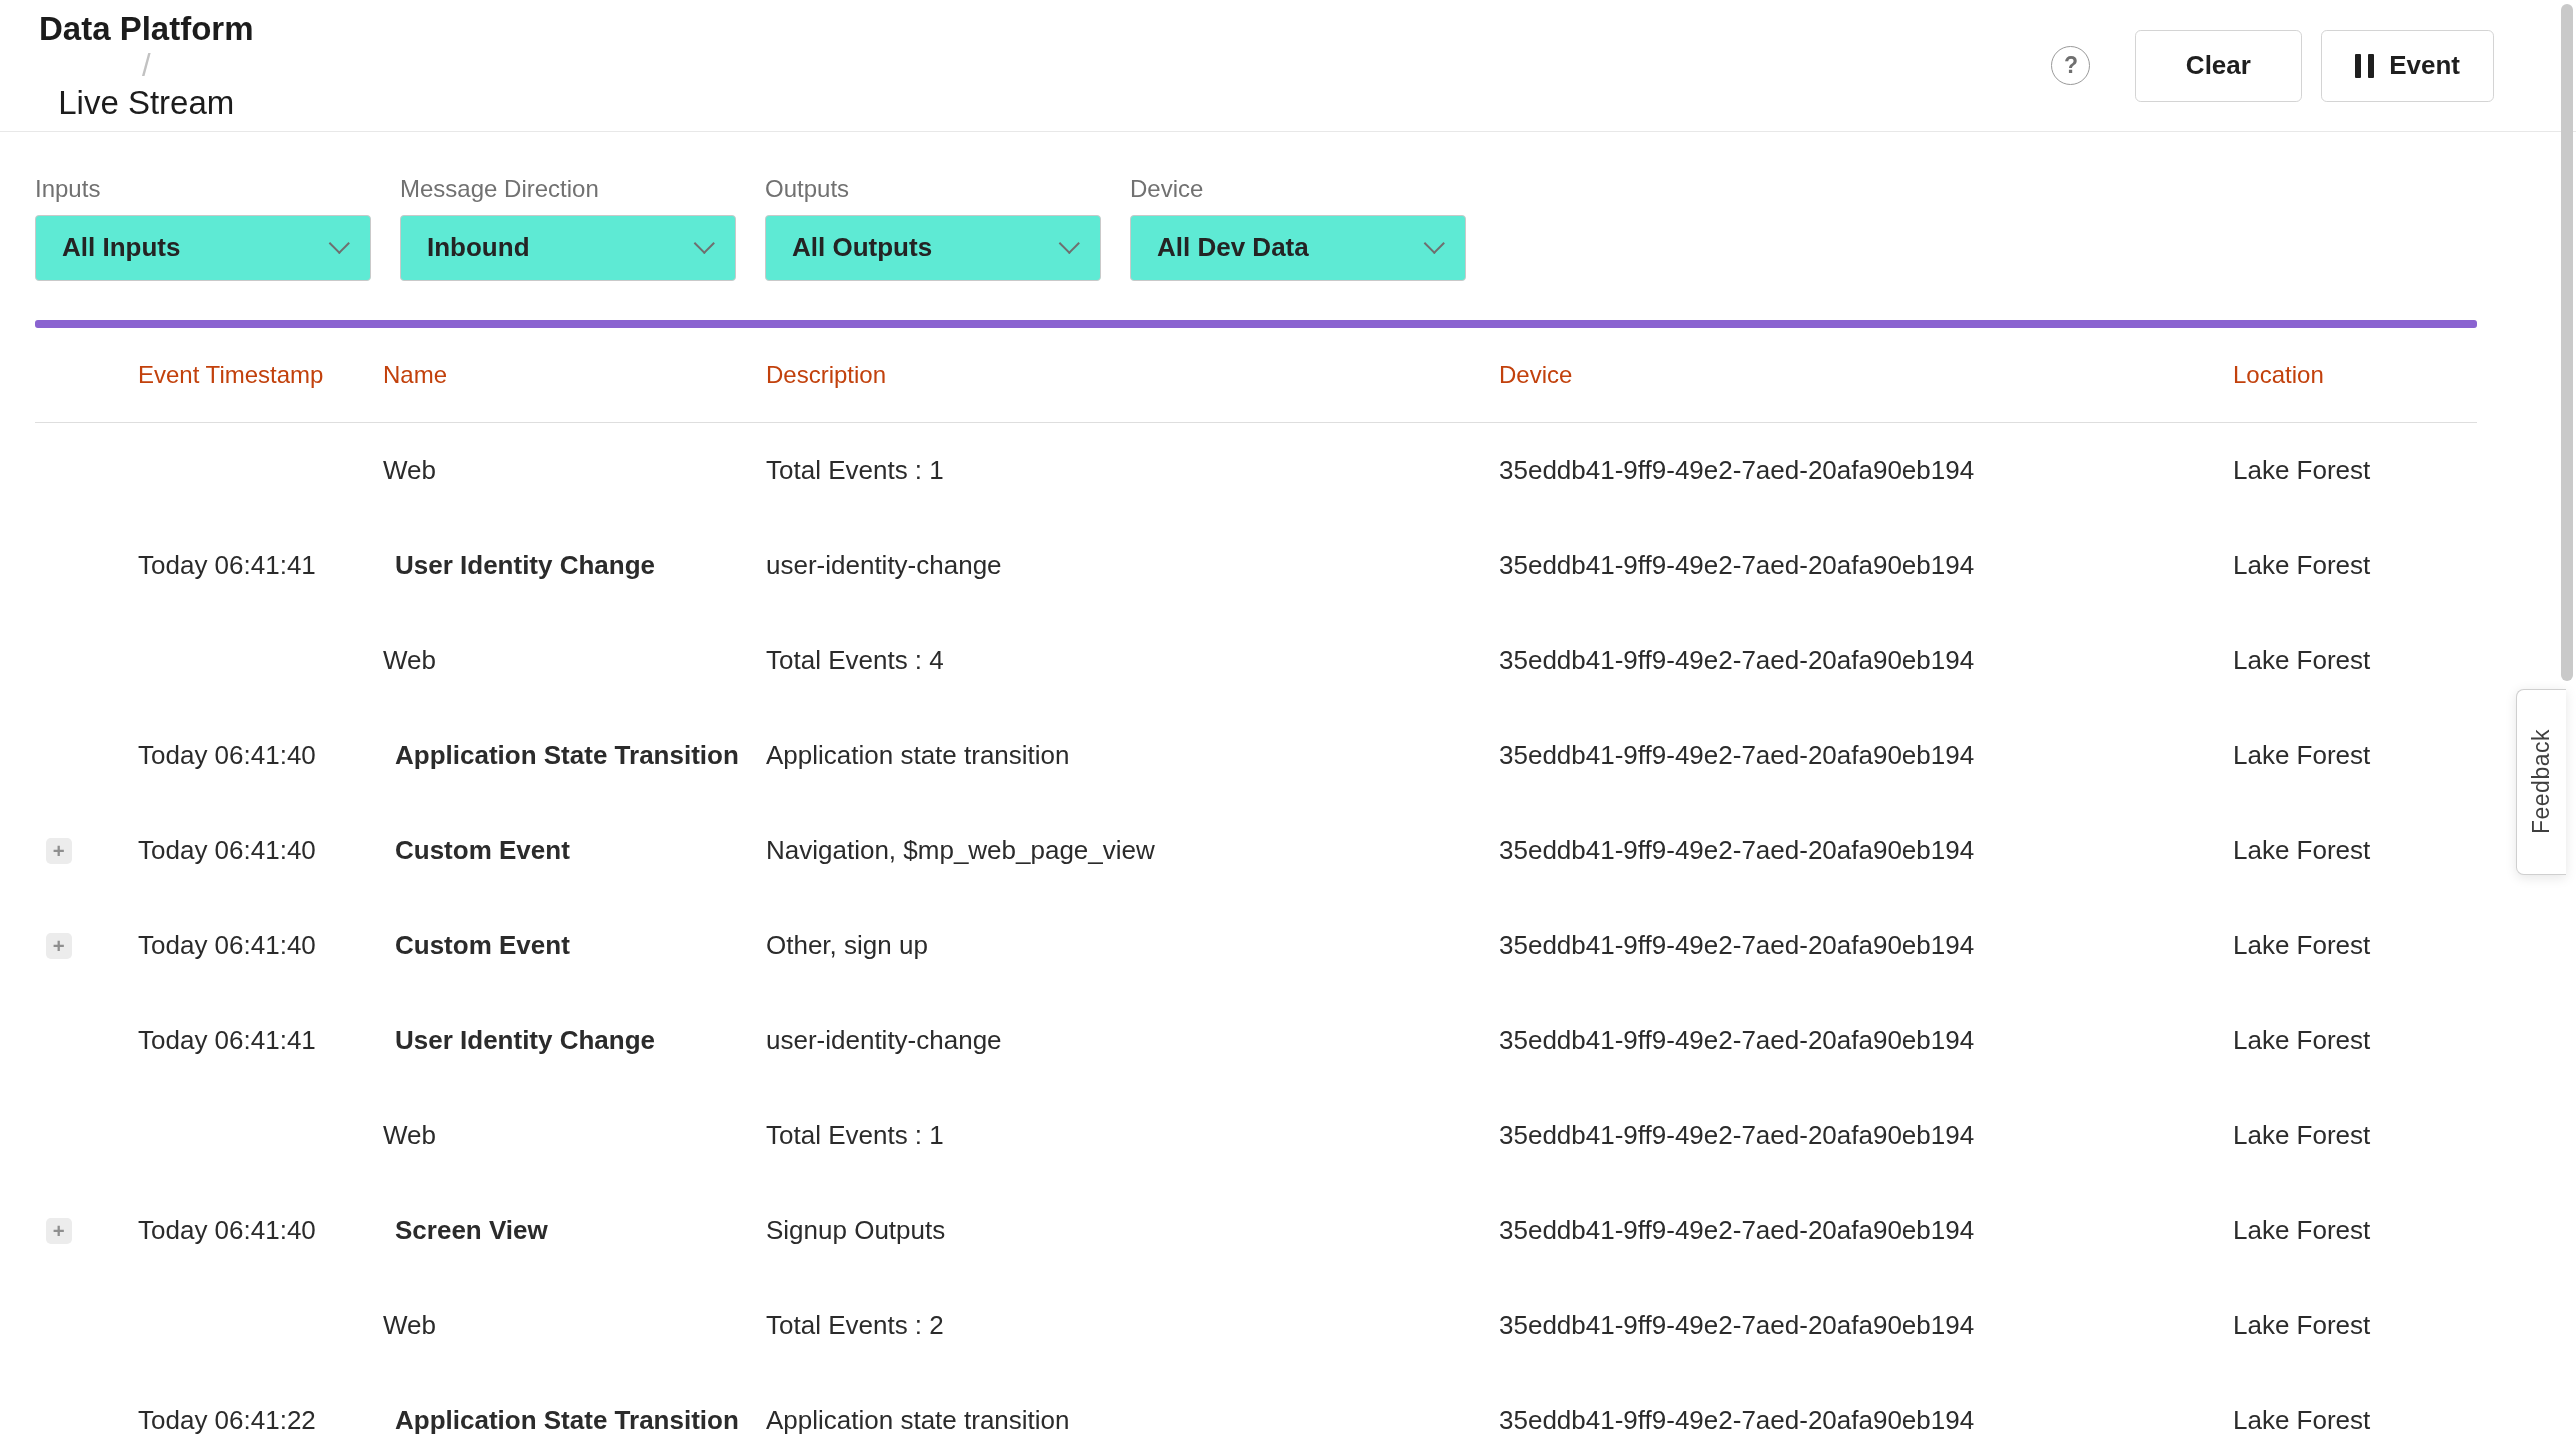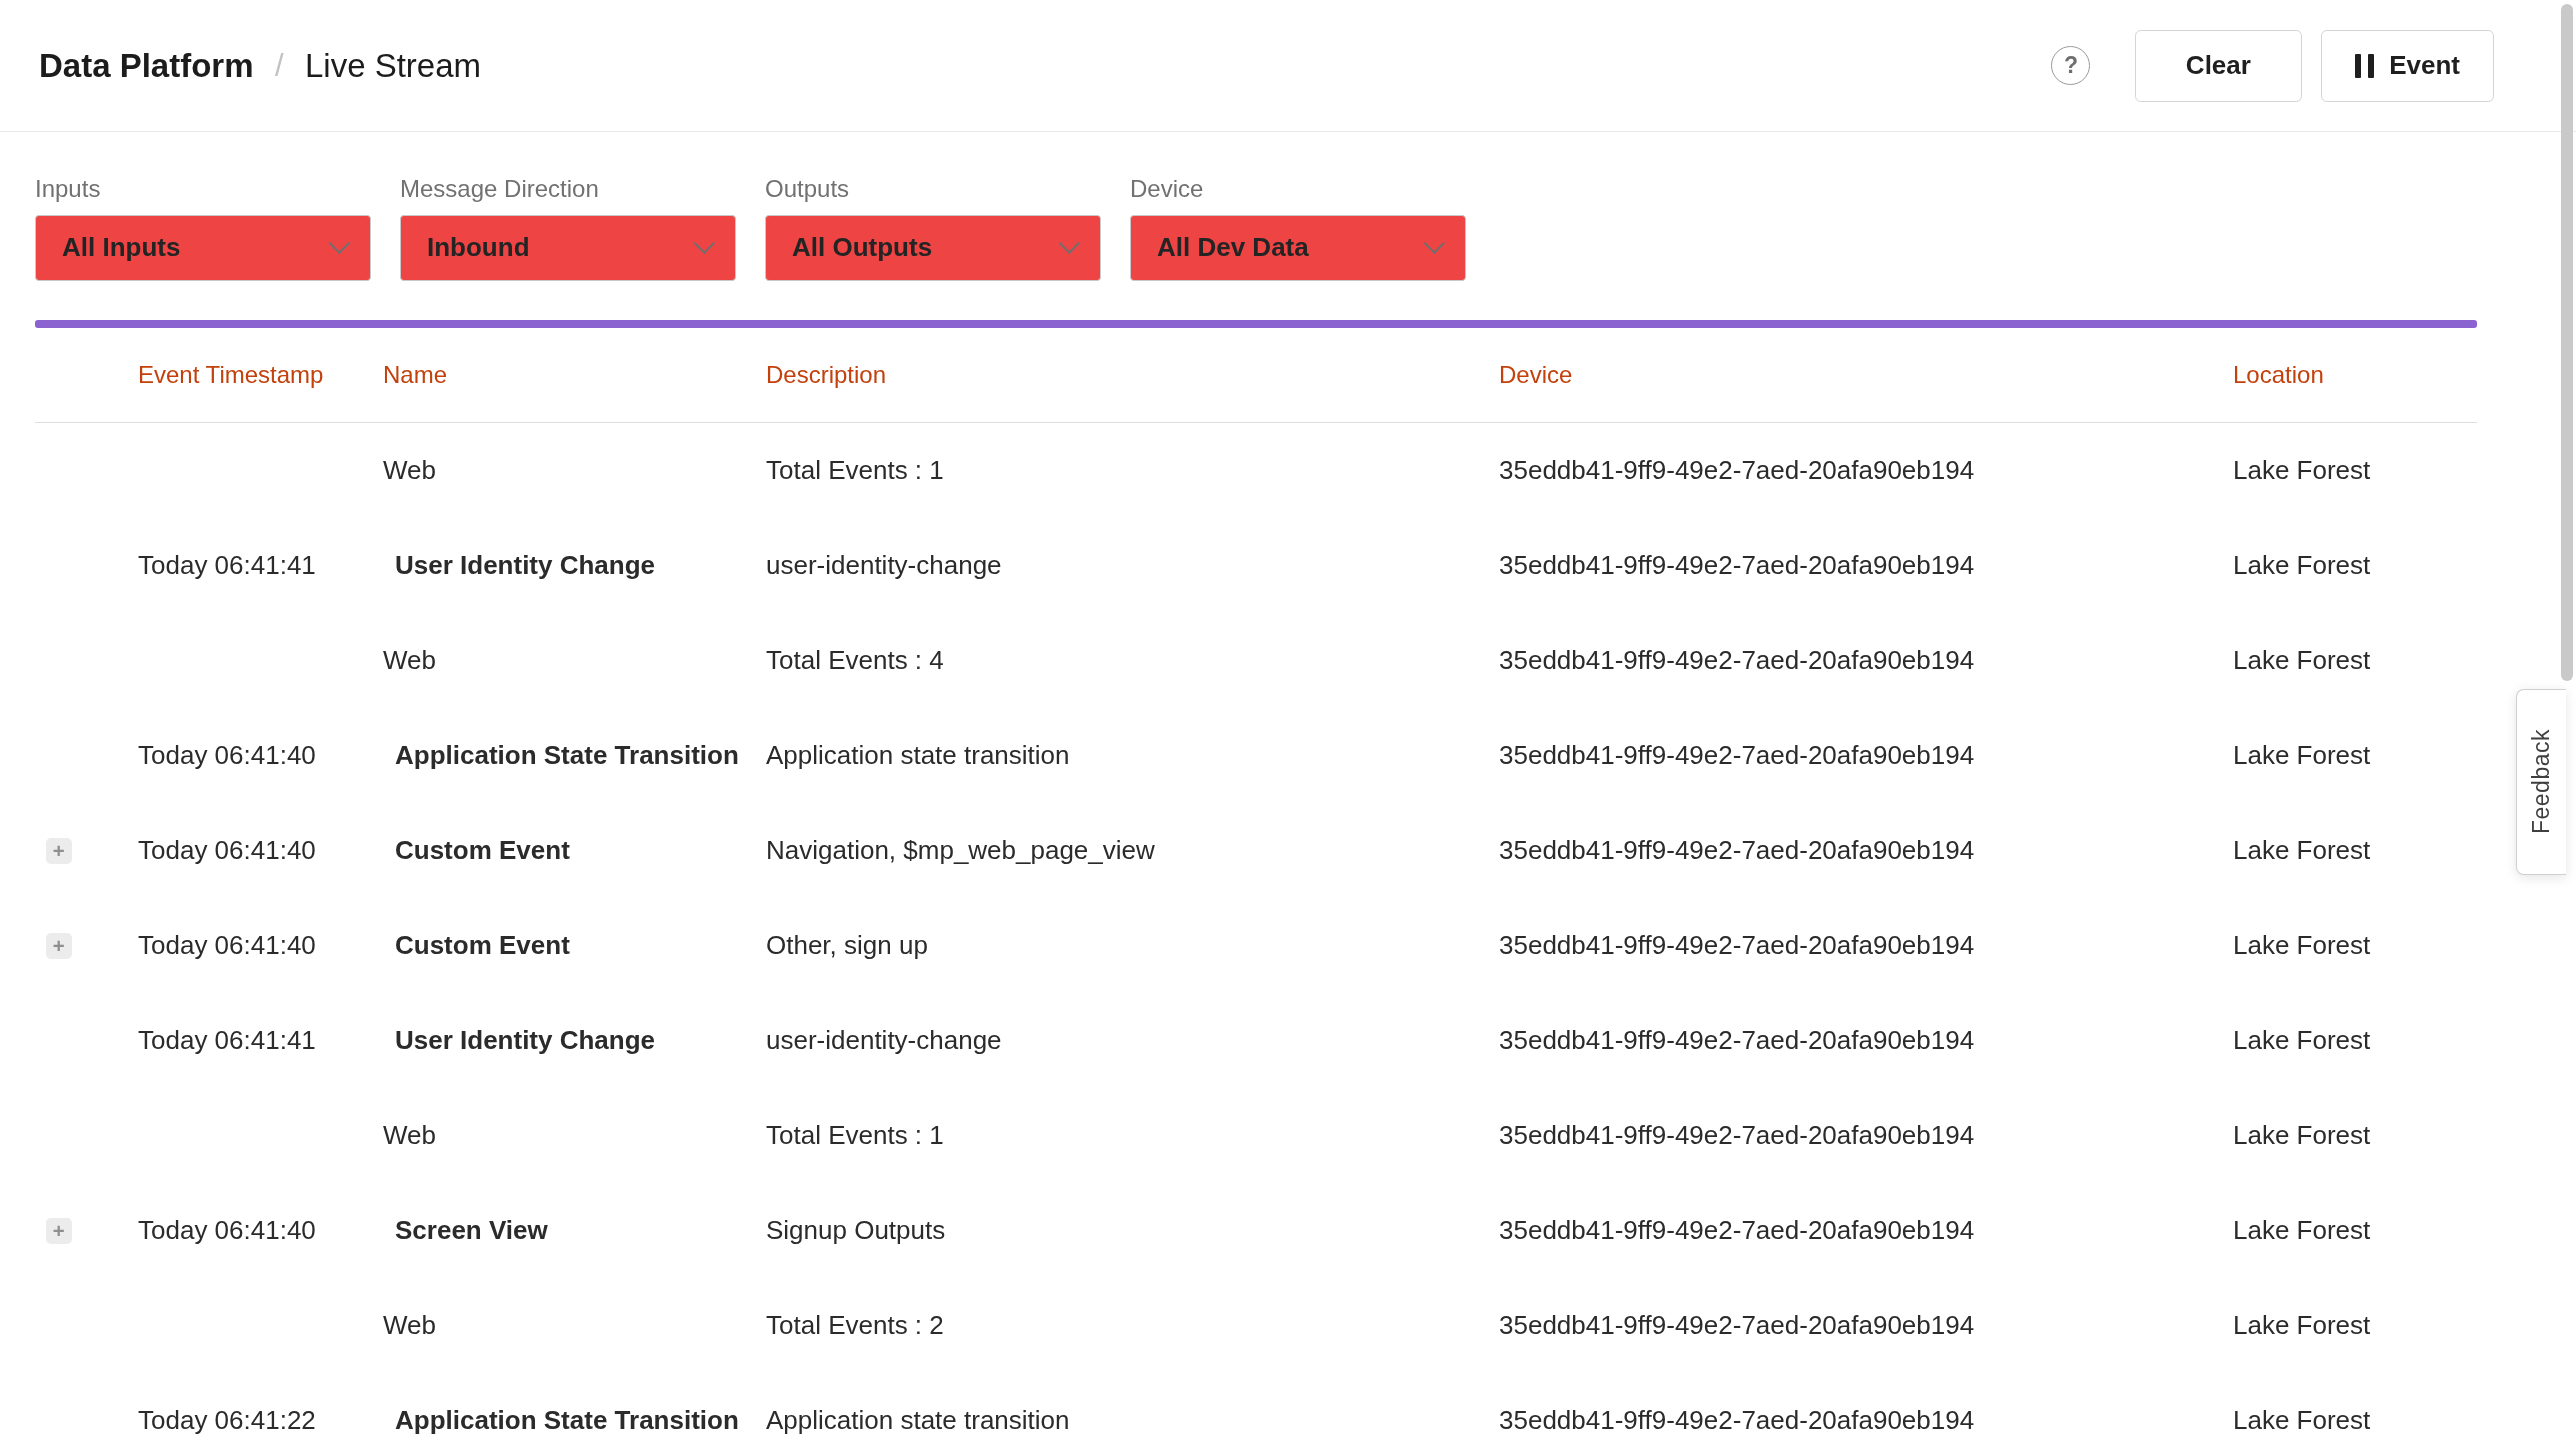--- a/index.html
+++ b/index.html
@@ -13,21 +13,21 @@
     position:relative;
   }
 
   
   .page-header {
     height:132px;
     border-bottom:1px solid #e8e8e8;
     display:flex; align-items:center; justify-content:space-between;
     padding:0 82px 0 39px;
   }
-  .crumbs { display:flex; align-items:center; font-size:33px; }
+  .crumbs { display:flex; align-items:center; font-size:33px;flex-direction:column; }
   .crumb-root { font-weight:700; color:#1c1c1c; cursor:pointer; }
   .crumb-sep { color:#c2c2c2; margin:0 21.4px; font-weight:300; font-size:31px; }
   .page-title { font-weight:400; color:#1c1c1c; }
 
   .header-actions { display:flex; align-items:center; gap:19.4px; }
   .help-icon {
     width:39px; height:39px; border-radius:50%;
     border:1.9px solid #9a9a9a; color:#6f6f6f;
     display:flex; align-items:center; justify-content:center;
     font-size:23px; font-weight:700; margin-right:25px; cursor:pointer;
@@ -41,21 +41,21 @@
   .btn-clear { padding:12px 50px; }
   .btn-pause { padding:0 33px; }
   .pause-icon { display:inline-flex; gap:6.8px; margin-right:15.5px; }
   .pause-icon i { display:block; width:5.8px; height:24px; background:#1f1f1f; border-radius:1px; }
 
   
   .filters { padding:43px 39px 0 35px; display:flex; gap:29px; }
   .filter-group { width:336px; }
   .filter-label { display:block; font-size:24px; color:#717171; margin-bottom:11.6px; line-height:28px; }
   .select {
-    height:66px; border:1px solid #c9c9c9; border-radius:3.9px; background:#ef4444;
+    height:66px; border:1px solid #c9c9c9; border-radius:3.9px; background:#5eead4;
     display:flex; align-items:center; justify-content:space-between;
     padding:0 23px 0 26px; cursor:pointer;
   }
   .select-value { font-size:26px; font-weight:700; color:#242424; white-space:nowrap; }
   .chevron {
     width:14.6px; height:14.6px; flex:0 0 auto; margin-left:13.6px;
     border-right:2.9px solid #6f6f6f; border-bottom:2.9px solid #6f6f6f;
     transform:rotate(45deg) translate(-2.9px,-2.9px);
   }
 

